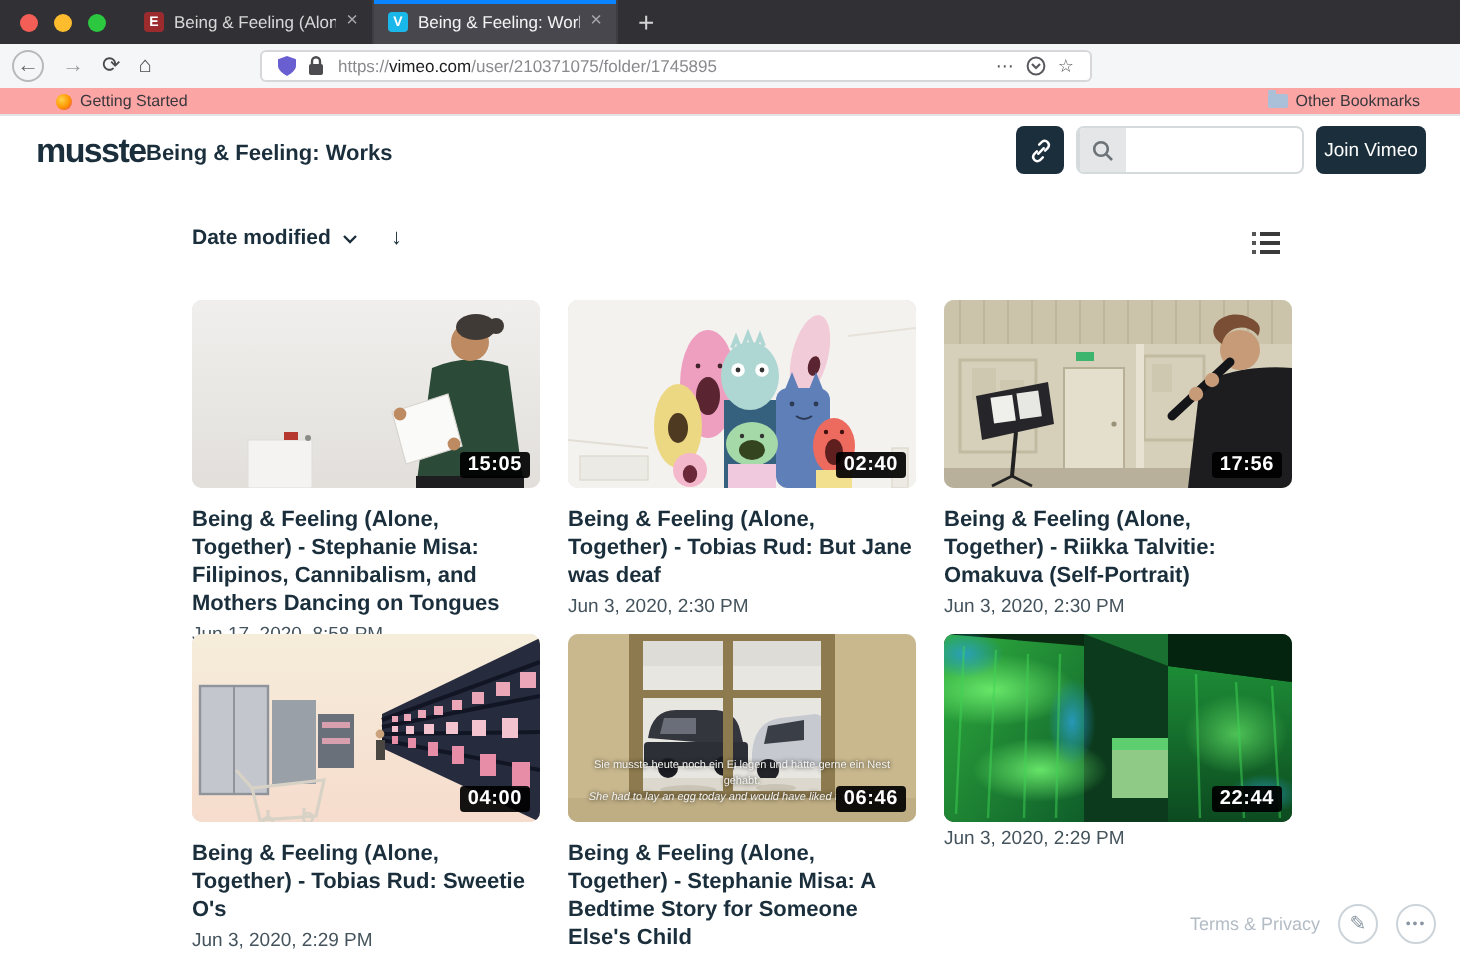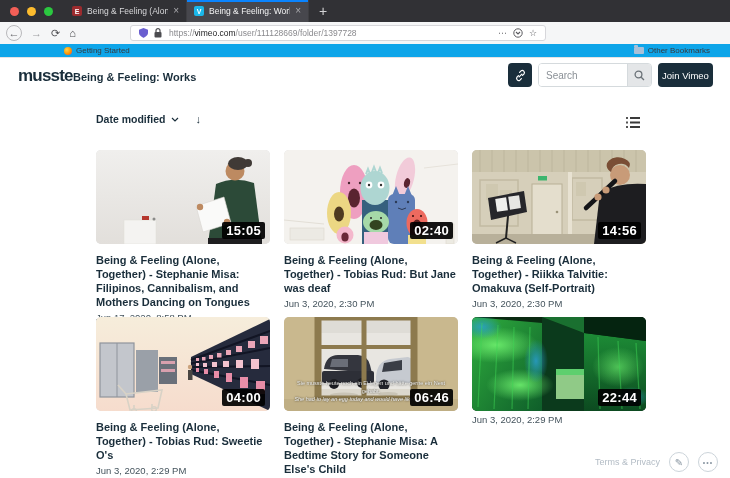--- a/index.html
+++ b/index.html
@@ -22,21 +22,21 @@
   .navbar { position:absolute; top:22px; left:0; right:0; height:22px; background:#f5f6f7; display:flex; align-items:center; }
   .navbtn { color:#4c4c50; font-size:11px; line-height:1; margin-left:9px; }
   .navbtn.circ { width:16px; height:16px; border:1px solid #b9b9bc; border-radius:50%; display:flex; align-items:center; justify-content:center; margin-left:6px; color:#6a6a6e; }
   .navbtn.dim { color:#9c9ca0; }
   .urlbar { position:absolute; left:130px; top:3px; width:416px; height:16px; background:#fff; border:1px solid #d7d7db; border-radius:3px; display:flex; align-items:center; padding:0 5px; }
   .url-text { font-size:8.5px; margin-left:4px; flex:1; white-space:nowrap; overflow:hidden; }
   .url-proto, .url-path { color:#8a8a8e; }
   .url-domain { color:#1c1c1e; font-weight:normal; }
   .urlicon { margin:0 3px; color:#5a5a5e; font-size:9px; line-height:1; flex:0 0 auto; display:flex; align-items:center; }
   .nav-right { position:absolute; right:6px; top:22px; height:22px; display:flex; align-items:center; gap:9px; }
-  .bookbar { position:absolute; top:44px; left:0; right:0; height:14px; background:#0ea5e9; border-bottom:1px solid #e3e3e5; display:flex; font-size:8px; color:#38383c;padding-left:36px; }
+  .bookbar { position:absolute; top:44px; left:0; right:0; height:14px; background:#fca5a5; border-bottom:1px solid #e3e3e5; display:flex; font-size:8px; color:#38383c; }
   .bm-left { display:flex; align-items:center; gap:4px; margin-left:28px; }
   .ff-dot { width:8px; height:8px; border-radius:50%; background:radial-gradient(circle at 35% 35%, #ffd24a, #ff9500 55%, #e3366b); }
   .bm-right { margin-left:auto; display:flex; align-items:center; gap:4px; margin-right:20px; }
   .folder { width:10px; height:7px; background:#a9c0d8; border-radius:1px; position:relative; }
   .folder::before { content:""; position:absolute; top:-2px; left:0; width:4px; height:2px; background:#a9c0d8; border-radius:1px 1px 0 0; }
 
   
   .page { position:absolute; top:58px; left:0; right:0; bottom:0; background:#fff; }
   .logo { position:absolute; left:18px; top:8px; font-size:17px; font-weight:800; letter-spacing:-0.8px; color:#1a2e3b; }
   .page-title { position:absolute; left:73px; top:13px; font-size:11px; font-weight:bold; color:#1a2e3b; }
@@ -49,21 +49,21 @@
 
   .sortrow { position:absolute; left:96px; top:55px; display:flex; align-items:center; gap:6px; font-size:10.5px; color:#1a2e3b; }
   .sort-label { font-weight:700; }
   .sort-arrow { font-size:11px; margin-left:10px; color:#1a2e3b; }
   .viewtoggle { position:absolute; left:626px; top:56px; }
 
   .grid { position:absolute; left:96px; top:92px; display:grid; grid-template-columns:repeat(3,174px); column-gap:14px; }
   .card { width:174px; height:167px; }
   .thumb { position:relative; width:174px; height:94px; border-radius:5px; overflow:hidden; background:#ddd; }
   .thumb svg { display:block; }
-  .duration { position:absolute; right:5px; bottom:5px; background:rgba(0,0,0,0.92); color:#fff; font-size:13px; font-weight:bold; letter-spacing:0.3px; padding:1px 4px; border-radius:2px; }
+  .duration { position:absolute; right:5px; bottom:5px; background:rgba(0,0,0,0.92); color:#fff; font-size:10px; font-weight:bold; letter-spacing:0.3px; padding:1px 4px; border-radius:2px; }
   .subs { position:absolute; left:4px; right:4px; bottom:7px; text-align:center; color:#f3f3f0; font-size:5.5px; line-height:1.45; text-shadow:0 0 2px rgba(0,0,0,0.9); }
   .subs .en { font-style:italic; }
   .vtitle { margin-top:9px; font-size:11px; line-height:14px; font-weight:bold; color:#1a2e3b; }
   .vdate { margin-top:3px; font-size:9.5px; color:#44535c; }
 
   .footer { position:absolute; right:12px; bottom:6px; display:flex; align-items:center; gap:9px; }
   .terms { font-size:9px; color:#b3bcc5; }
   .fcirc { width:20px; height:20px; border:1px solid #ccd4da; border-radius:50%; color:#8a97a3; display:flex; align-items:center; justify-content:center; font-size:10px; background:#fff; }
   .fcirc.dots { font-size:7px; letter-spacing:1px; }
 </style>
@@ -101,21 +101,21 @@
         <svg width="9" height="10" viewBox="0 0 10 11">
             <path d="M5 0 L10 1.8 V5.5 C10 8.5 5 11 5 11 C5 11 0 8.5 0 5.5 V1.8 Z" fill="#6a5fd0"></path>
           </svg>
       </span>
       <span class="urlicon">
         <svg width="8" height="10" viewBox="0 0 8 10">
             <rect x="0.5" y="4" width="7" height="5.5" rx="1" fill="#4c4c50"></rect>
             <path d="M2 4 V2.6 a2 2 0 0 1 4 0 V4" fill="none" stroke="#4c4c50" stroke-width="1.2"></path>
           </svg>
       </span>
-      <span class="url-text"><span class="url-proto">https://</span><span class="url-domain">vimeo.com</span><span class="url-path">/user/111128669/folder/1397728</span></span>
+      <span class="url-text"><span class="url-proto">https://</span><span class="url-domain">vimeo.com</span><span class="url-path">/user/210371075/folder/1745895</span></span>
       <span class="urlicon">⋯</span>
       <span class="urlicon">
         <svg width="10" height="10" viewBox="0 0 10 10">
             <circle cx="5" cy="5" r="4.2" fill="none" stroke="#5a5a5e" stroke-width="1"></circle>
             <path d="M3 4 L5 6 L7 4" fill="none" stroke="#5a5a5e" stroke-width="1.1"></path>
           </svg>
       </span>
       <span class="urlicon">☆</span>
     </div>
     <div class="nav-right">
@@ -165,21 +165,20 @@
     <div class="logo">musste</div>
     <div class="page-title">Being &amp; Feeling: Works</div>
 
     <div class="linkbtn">
       <svg width="13" height="13" viewBox="0 0 14 14">
           <path d="M5.5 8.5 L8.5 5.5 M6 3.6 L7.6 2 a2.3 2.3 0 0 1 3.2 3.2 L9.2 6.8 M8 10.4 L6.4 12 a2.3 2.3 0 0 1 -3.2 -3.2 L4.8 7.2" fill="none" stroke="#fff" stroke-width="1.3" stroke-linecap="round"></path>
         </svg>
     </div>
 
     <div class="searchbox">
-      <input type="text" placeholder="Search" style="">
       <span class="search-go">
         <svg width="11" height="11" viewBox="0 0 11 11">
             <circle cx="4.5" cy="4.5" r="3.4" fill="none" stroke="#6b7278" stroke-width="1.3"></circle>
             <line x1="7.2" y1="7.2" x2="10" y2="10" stroke="#6b7278" stroke-width="1.3"></line>
           </svg>
       </span>
     </div>
 
     <div class="joinbtn">Join Vimeo</div>
 
@@ -317,21 +316,21 @@
             <line x1="36" y1="66" x2="34" y2="88" stroke="#222" stroke-width="2"></line>
             <line x1="34" y1="88" x2="24" y2="93" stroke="#222" stroke-width="1.4"></line>
               <line x1="34" y1="88" x2="44" y2="93" stroke="#222" stroke-width="1.4"></line>
             <path d="M128,42 Q148,32 174,34 L174,94 L122,94 Z" fill="#1d1d20"></path>
             <circle cx="148" cy="25" r="10" fill="#c89b78"></circle>
             <path d="M139,22 a10,10 0 0 1 18,-4 q3,-6 -4,-9 a11,8 0 0 0 -14,13" fill="#7a4e35"></path>
             <line x1="143" y1="31" x2="114" y2="58" stroke="#141518" stroke-width="4.5" stroke-linecap="round"></line>
             <circle cx="126" cy="47" r="3.6" fill="#c89b78"></circle>
               <circle cx="134" cy="40" r="3.6" fill="#c89b78"></circle>
           </svg>
-          <span class="duration">14:56</span>
+          <span class="duration">17:56</span>
         </div>
         <div class="vtitle">Being &amp; Feeling (Alone, Together) - Riikka Talvitie: Omakuva (Self-Portrait)</div>
         <div class="vdate">Jun 3, 2020, 2:30 PM</div>
       </div>
 
       <div class="card">
         <div class="thumb">
           <svg width="174" height="94" viewBox="0 0 174 94">
             <defs>
                 <linearGradient id="t4" x1="0" y1="0" x2="0" y2="1">

